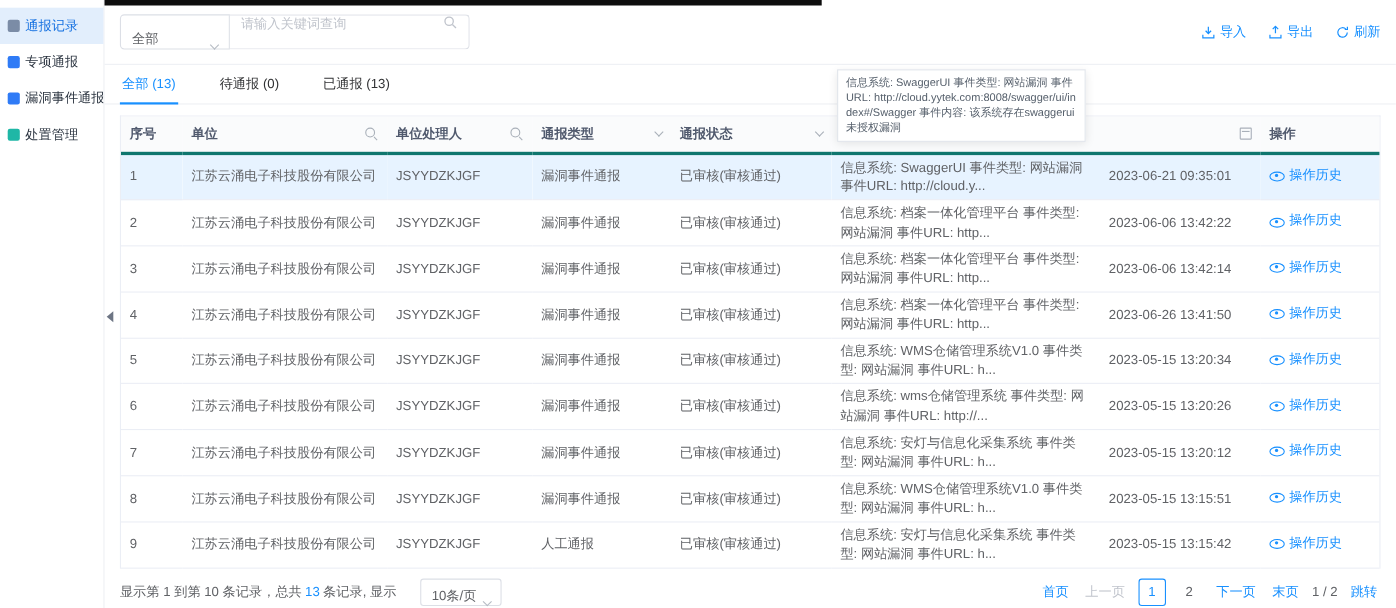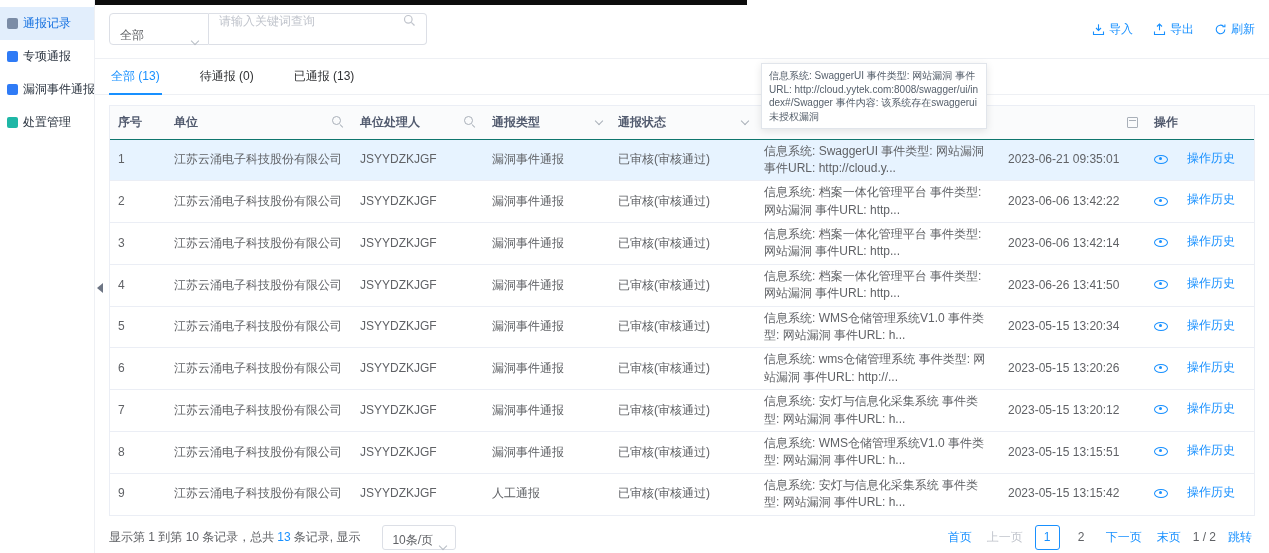--- a/index.html
+++ b/index.html
@@ -39,27 +39,27 @@
 
   
   .tabs{display:flex;gap:36px;margin:0 -14px;padding:0 14px;border-bottom:1px solid #eef0f4;height:36px}
   .tab{display:flex;align-items:center;height:100%;cursor:pointer;color:#303133;position:relative;padding:0 2px}
   .tab.active{color:#1890ff}
   .tab.active::after{content:'';position:absolute;left:0;right:0;bottom:-1px;height:2px;background:#1890ff}
 
   
   .table-wrap{margin-top:10px;border:1px solid #ebeef5;border-bottom:none}
   table{width:100%;border-collapse:collapse;table-layout:fixed;font-size:12px}
-  thead th{height:33px;background:#fafbfc;border-bottom:1px solid #0f766e;text-align:left;padding:0 8px;color:#515a6e;font-weight:600}
+  thead th{height:33px;background:#fafbfc;border-bottom:3px solid #0f766e;text-align:left;padding:0 8px;color:#515a6e;font-weight:600}
   .th-wrap{display:flex;align-items:center;justify-content:space-between}
   tbody td{height:41px;border-bottom:1px solid #ebeef5;padding:3px 8px;vertical-align:middle;color:#606266;line-height:1.45}
   tbody tr.highlight{background:#e7f3ff}
   td.c-unit,td.c-handler,td.c-type,td.c-status,td.c-time{white-space:nowrap;overflow:hidden}
   td.c-content{word-break:break-all;overflow:hidden}
-  .action-link{display:inline-flex;align-items:center;gap:20px;color:#1890ff;cursor:pointer;text-decoration:none}
+  .action-link{display:inline-flex;align-items:center;gap:5px;color:#1890ff;cursor:pointer;text-decoration:none}
 
   
   .chev-down{width:6px;height:6px;border-right:1px solid #b6bcc4;border-bottom:1px solid #b6bcc4;transform:rotate(45deg);margin-top:-2px;display:inline-block;flex-shrink:0}
   .ic-search{width:12px;height:12px;position:relative;display:inline-block;flex-shrink:0}
   .ic-search::before{content:'';position:absolute;left:0;top:0;width:7px;height:7px;border:1px solid #a9b0b9;border-radius:50%}
   .ic-search::after{content:'';position:absolute;left:8px;top:8px;width:4px;height:1px;background:#a9b0b9;transform:rotate(45deg);transform-origin:left center}
   .ic-caret{width:6px;height:6px;display:inline-block;border-right:1px solid #a9b0b9;border-bottom:1px solid #a9b0b9;transform:rotate(45deg);margin-top:-3px;flex-shrink:0}
   .ic-calendar{width:11px;height:11px;display:inline-block;border:1px solid #a9b0b9;border-radius:1px;position:relative;flex-shrink:0}
   .ic-calendar::before{content:'';position:absolute;left:1px;right:1px;top:2px;height:1px;background:#a9b0b9}
   .ic-eye{width:13px;height:13px;position:relative;display:inline-block}

